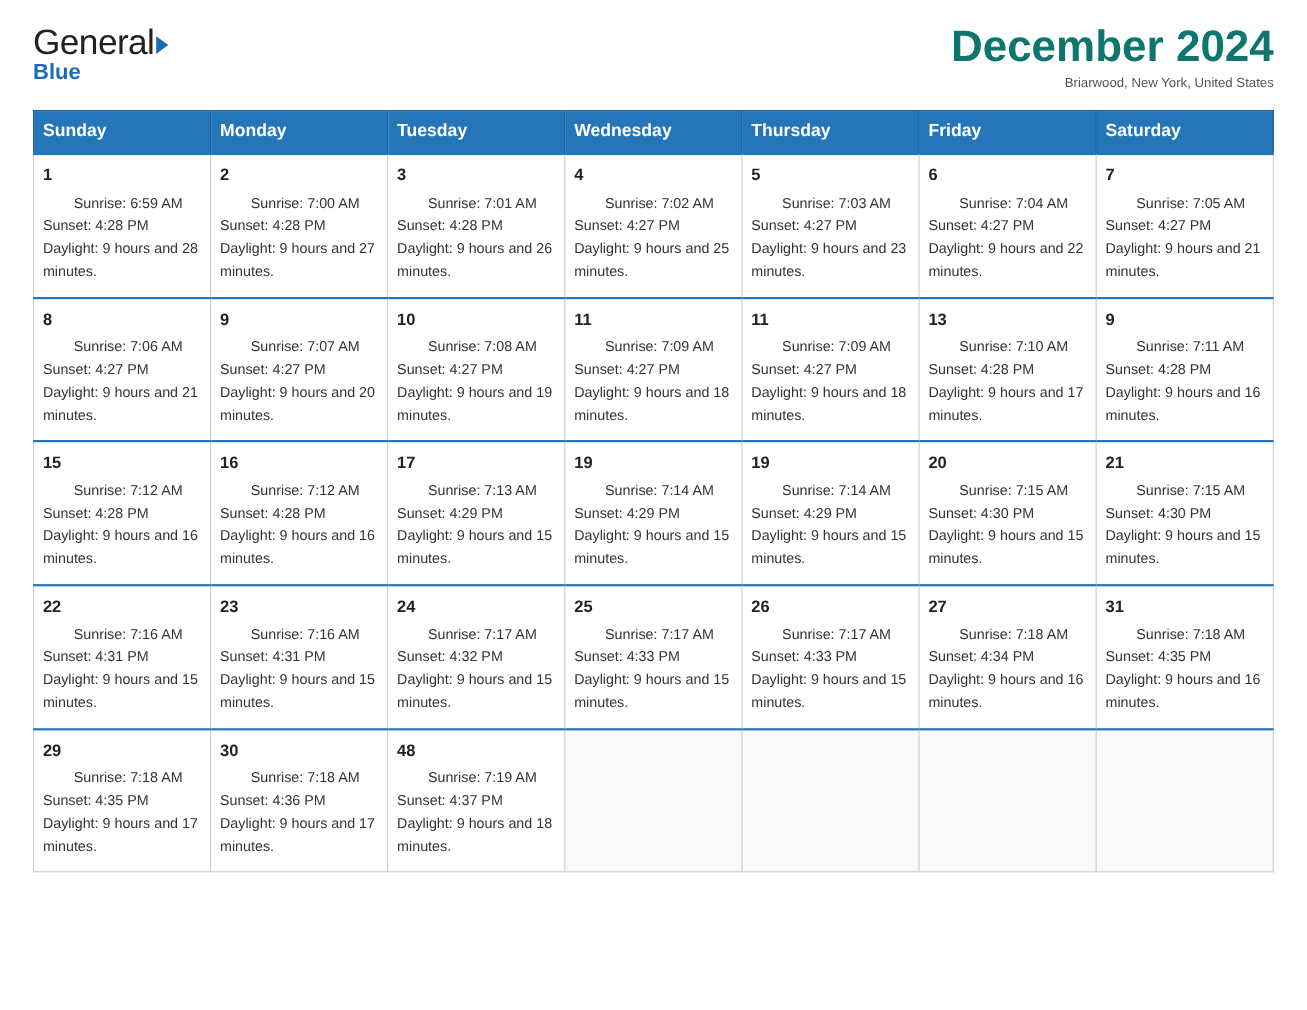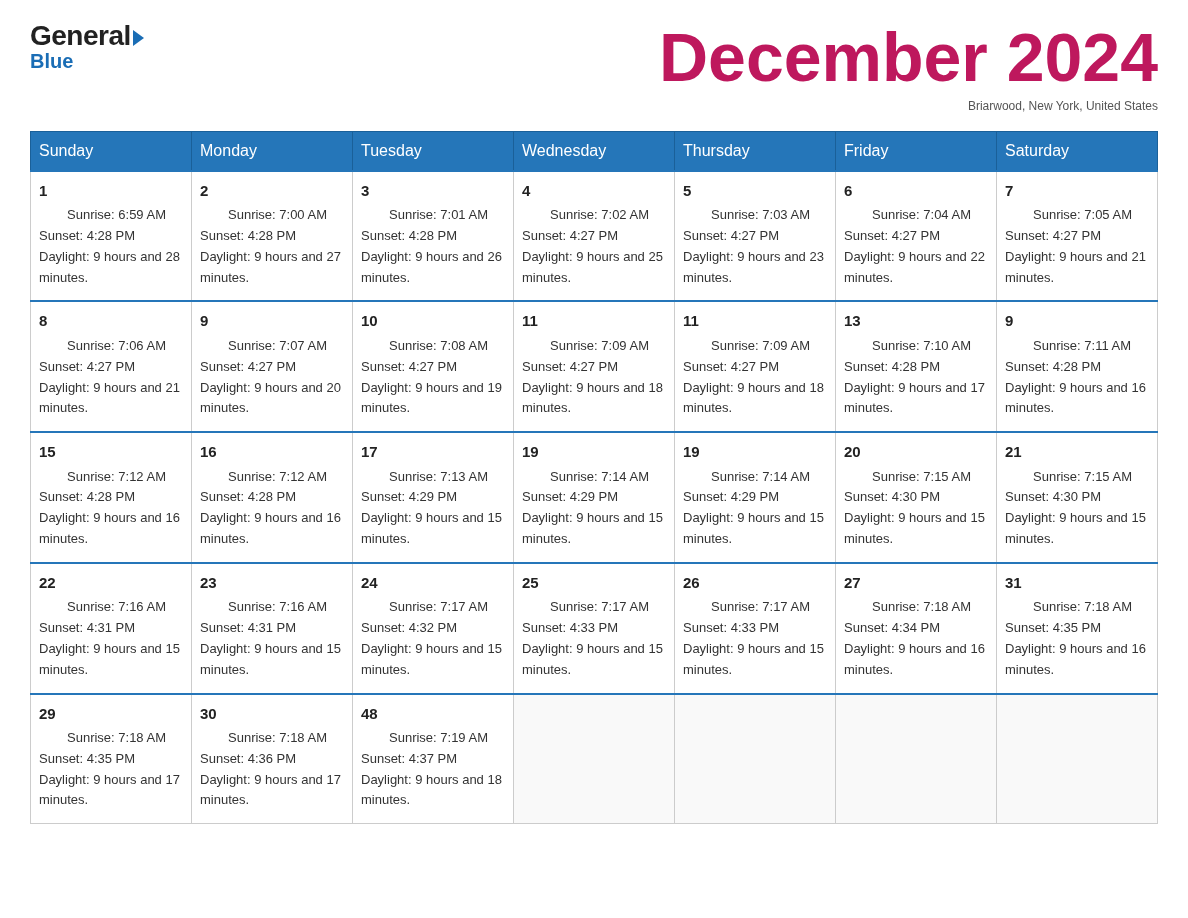--- a/index.html
+++ b/index.html
@@ -16,55 +16,55 @@
       justify-content: space-between;
       align-items: flex-start;
       margin-bottom: 18px;
     }
     .logo {
       display: flex;
       flex-direction: column;
       align-items: flex-start;
     }
     .logo-text {
-      font-size: 28px;
-      font-weight: bold;
+      font-size: 32px;
+      font-weight: normal;
       color: #222;
       letter-spacing: -0.5px;
     }
     .logo-sub {
       font-size: 20px;
       font-weight: bold;
       color: #1a6db5;
       margin-top: -2px;
     }
     .title-block {
       text-align: right;
     }
     .month-title {
-      font-size: 68px;
+      font-size: 40px;
       font-weight: bold;
-      color: #be185d;
+      color: #0f766e;
       line-height: 1.1;
     }
     .location {
       font-size: 12px;
       color: #555;
       margin-top: 4px;
     }
     table {
       width: 100%;
       border-collapse: collapse;
       table-layout: fixed;
     }
     thead tr th {
       background: #2576b9;
       color: #fff;
       font-size: 16px;
-      font-weight: normal;
+      font-weight: bold;
       padding: 10px 8px;
       text-align: left;
       border: 1px solid #1a6099;
       margin-top: 23px;
     }
     tbody tr td {
       vertical-align: top;
       padding: 8px 8px 12px 8px;
       border: 1px solid #ccc;
       border-top: 2px solid #2576b9;

